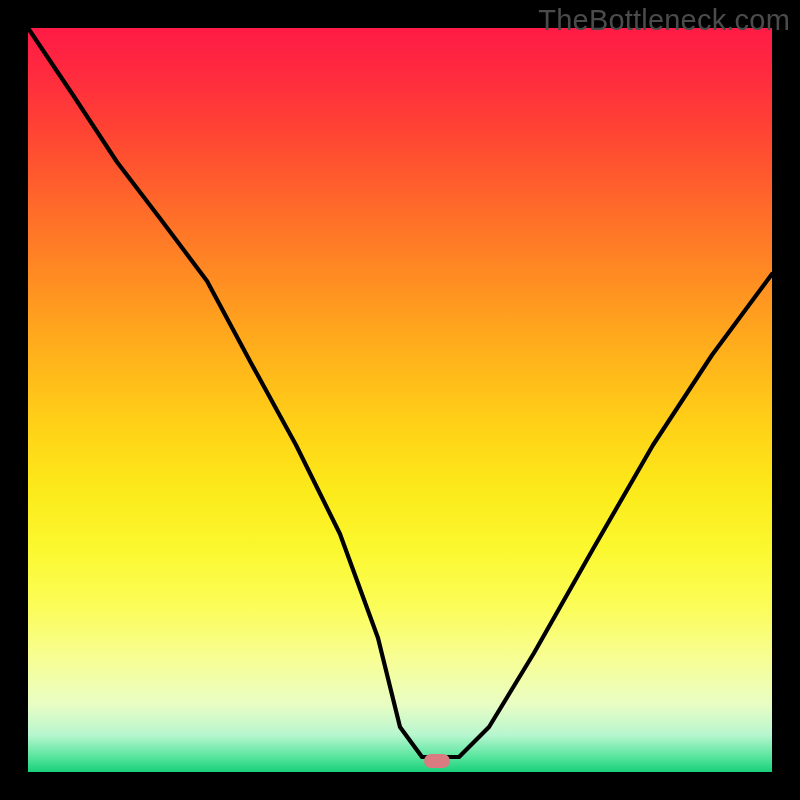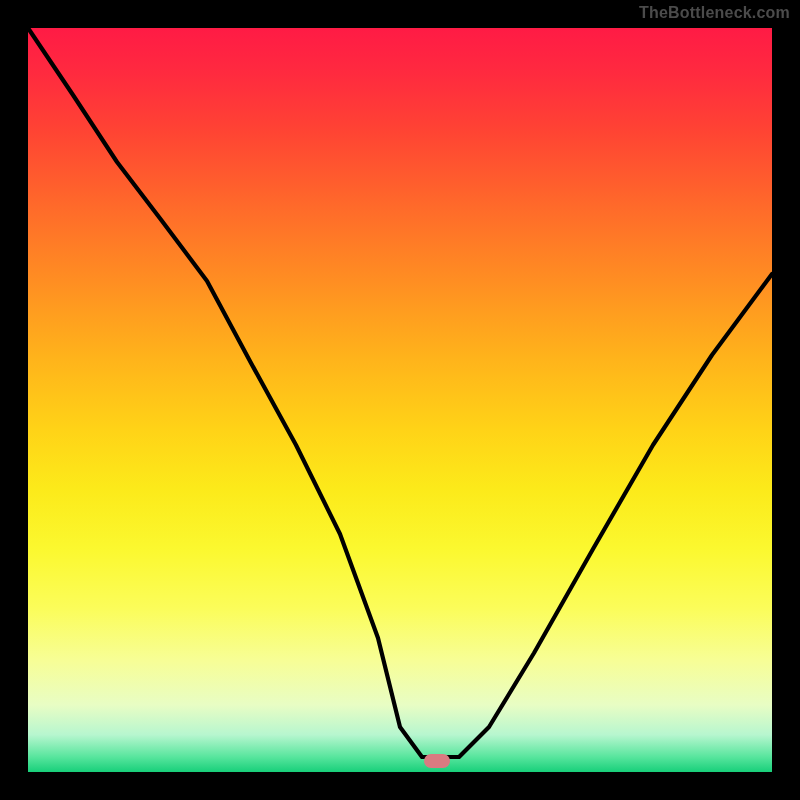--- a/index.html
+++ b/index.html
@@ -40,22 +40,22 @@
       #b7f6cf 95%,
       #57e59d 98%,
       #18cf7a 100%
     );
   }
   .watermark {
     position: absolute;
     top: 4px;
     right: 10px;
     color: #4b4b4b;
-    font-size: 16px;
-    font-weight: 700;
+    font-size: 29px;
+    font-weight: 400;
     letter-spacing: 0.2px;
     user-select: none;
   }
   svg.curve {
     position: absolute;
     left: 0;
     top: 0;
     width: 744px;
     height: 744px;
     overflow: visible;

